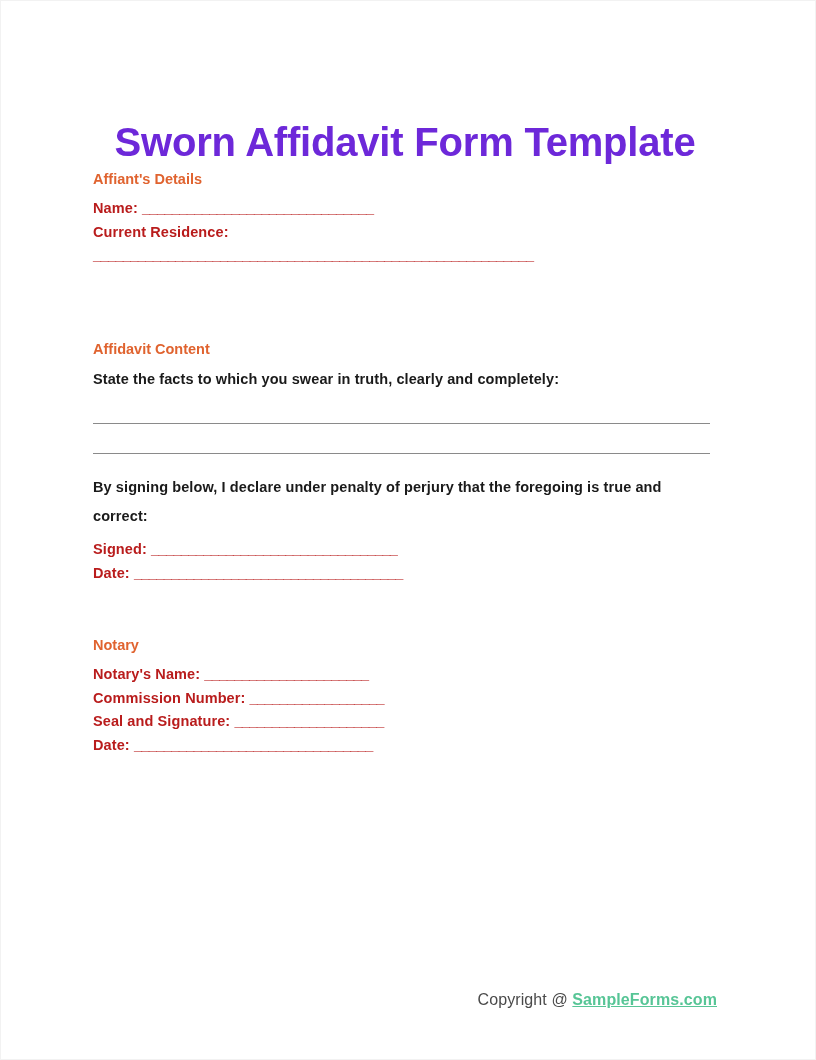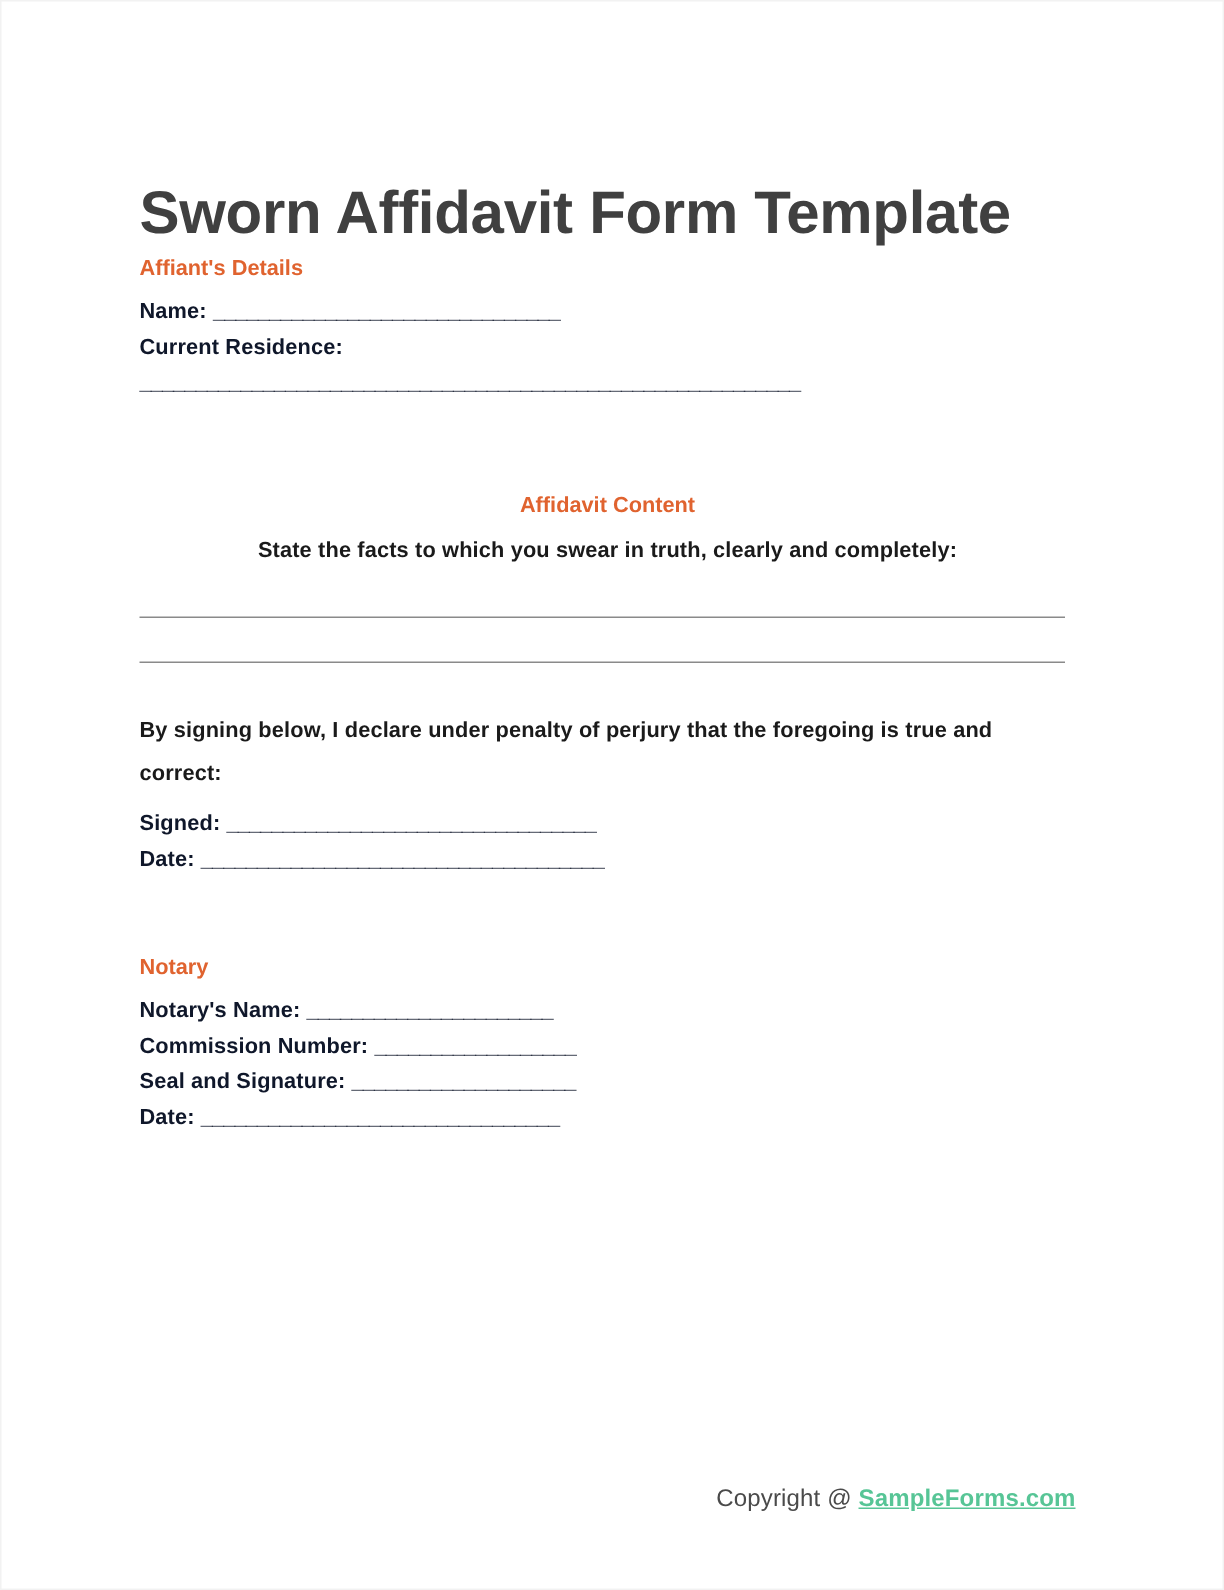--- a/index.html
+++ b/index.html
@@ -26,23 +26,24 @@
     top: 0;
     width: 624px;
   }
 
   
   .doc-title {
     position: absolute;
     left: 0;
     top: 95px;
     width: 624px;
+    text-align: center;
     font-size: 40px;
     font-weight: bold;
-    color: #404040;
+    color: #6d28d9;
     letter-spacing: -0.2px;
     line-height: 1.1;
     white-space: nowrap;
     margin-top: 24px;
   }
 
   
   .section {
     position: absolute;
     left: 0;
@@ -51,21 +52,21 @@
   .section-heading {
     font-size: 14.5px;
     font-weight: bold;
     color: #e0632f;
     line-height: 1.2;
     margin: 0 0 13px 0;
   }
   .field-line {
     font-size: 14.5px;
     font-weight: bold;
-    color: #0f172a;
+    color: #b91c1c;
     line-height: 1.0;
     margin: 0 0 9px 0;
     white-space: nowrap;
     letter-spacing: 0.1px;
   }
   .field-line .rule {
     letter-spacing: -0.6px;
   }
   .body-text {
     font-size: 14.5px;
@@ -129,21 +130,21 @@
 
       <div class="field-line">
         <span>Current Residence:</span>
       </div>
 
       <div class="field-line" style="">
         <span class="rule">___________________________________________________________</span>
       </div>
     </div>
 
-    <div class="section" style="top:328px;text-align:center;">
+    <div class="section" style="top:340px;">
       <div class="section-heading">Affidavit Content</div>
 
       <p class="body-text single">State the facts to which you swear in truth, clearly and completely:</p>
 
       <div class="writing-lines">
         <div class="writing-line"></div>
         <div class="writing-line"></div>
       </div>
     </div>
 

